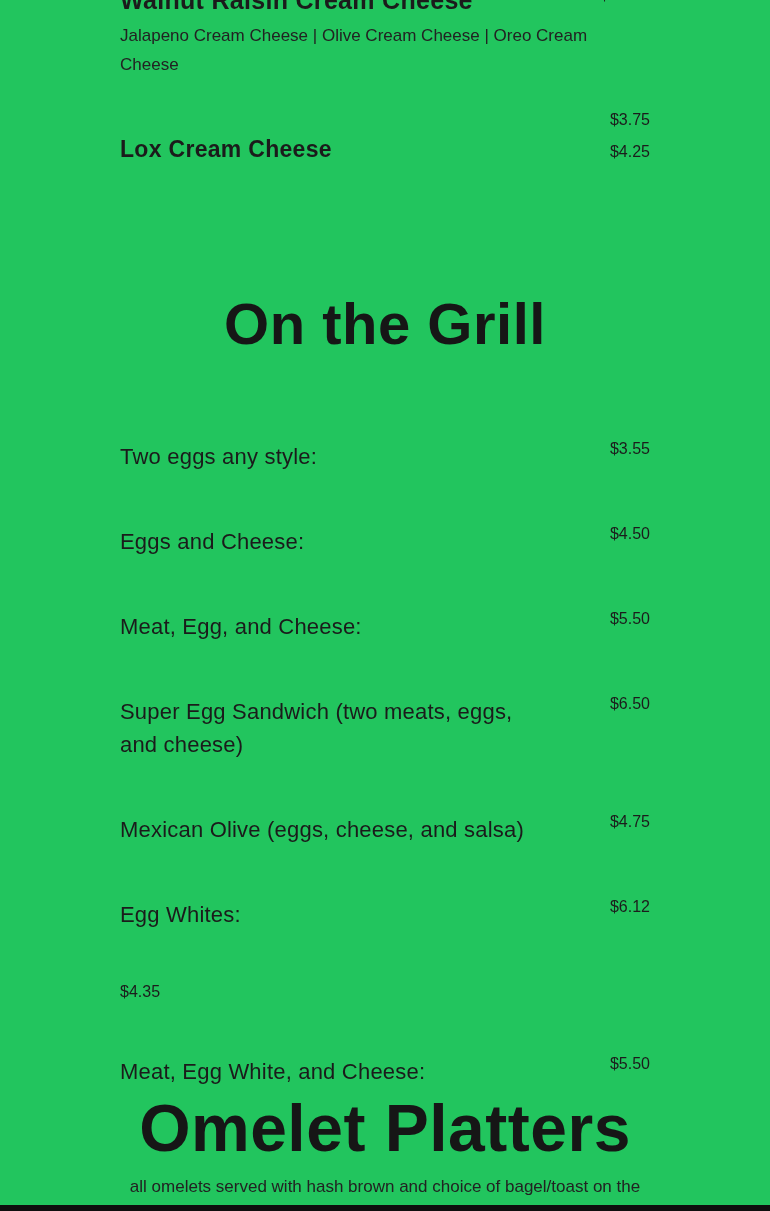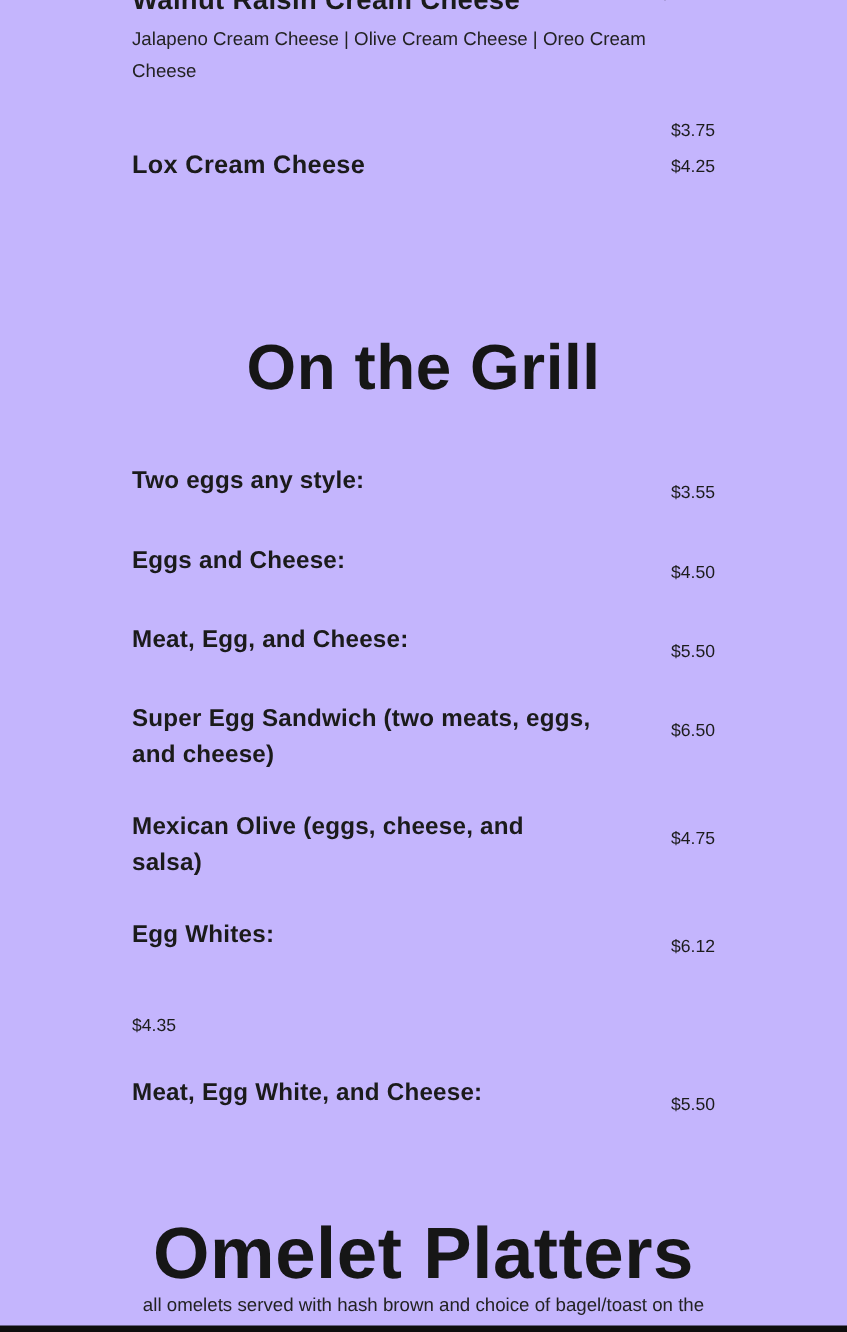--- a/index.html
+++ b/index.html
@@ -5,21 +5,21 @@
   html, body {
     margin: 0;
     padding: 0;
     background: #ffffff;
   }
   .page {
     position: relative;
     width: 770px;
     height: 1211px;
     overflow: hidden;
-    background: #c4b5fd;
+    background: #22c55e;
     color: #1b1b1b;
     font-family: "Liberation Sans", "DejaVu Sans", sans-serif;
   }
 
   
   .cut-item-name {
     position: absolute;
     top: -14px;
     left: 120px;
     font-size: 25px;
@@ -71,21 +71,21 @@
   }
 
   
   .section-title {
     position: absolute;
     left: 0;
     right: 0;
     text-align: center;
     font-weight: 700;
     letter-spacing: 0.5px;
-    margin: 16px;
+    margin: 5px;
     color: #161616;
   }
   .section-title.grill {
     top: 283px;
     font-size: 58px;
     line-height: 72px;
   }
   .section-title.omelet {
     top: 1083px;
     font-size: 66px;
@@ -101,23 +101,24 @@
   }
   .row {
     display: flex;
     justify-content: space-between;
     align-items: flex-start;
     margin-bottom: 32px;
   }
   .iname {
     font-size: 22px;
     line-height: 33px;
-    font-weight: 700;
+    font-weight: 400;
     letter-spacing: 0.2px;
     max-width: 420px;
+    margin-top: 20px;
   }
   .iprice {
     font-size: 16px;
     line-height: 22px;
     font-weight: 400;
     margin-top: 18px;
     color: #1c1c1c;
     white-space: nowrap;
   }
 

